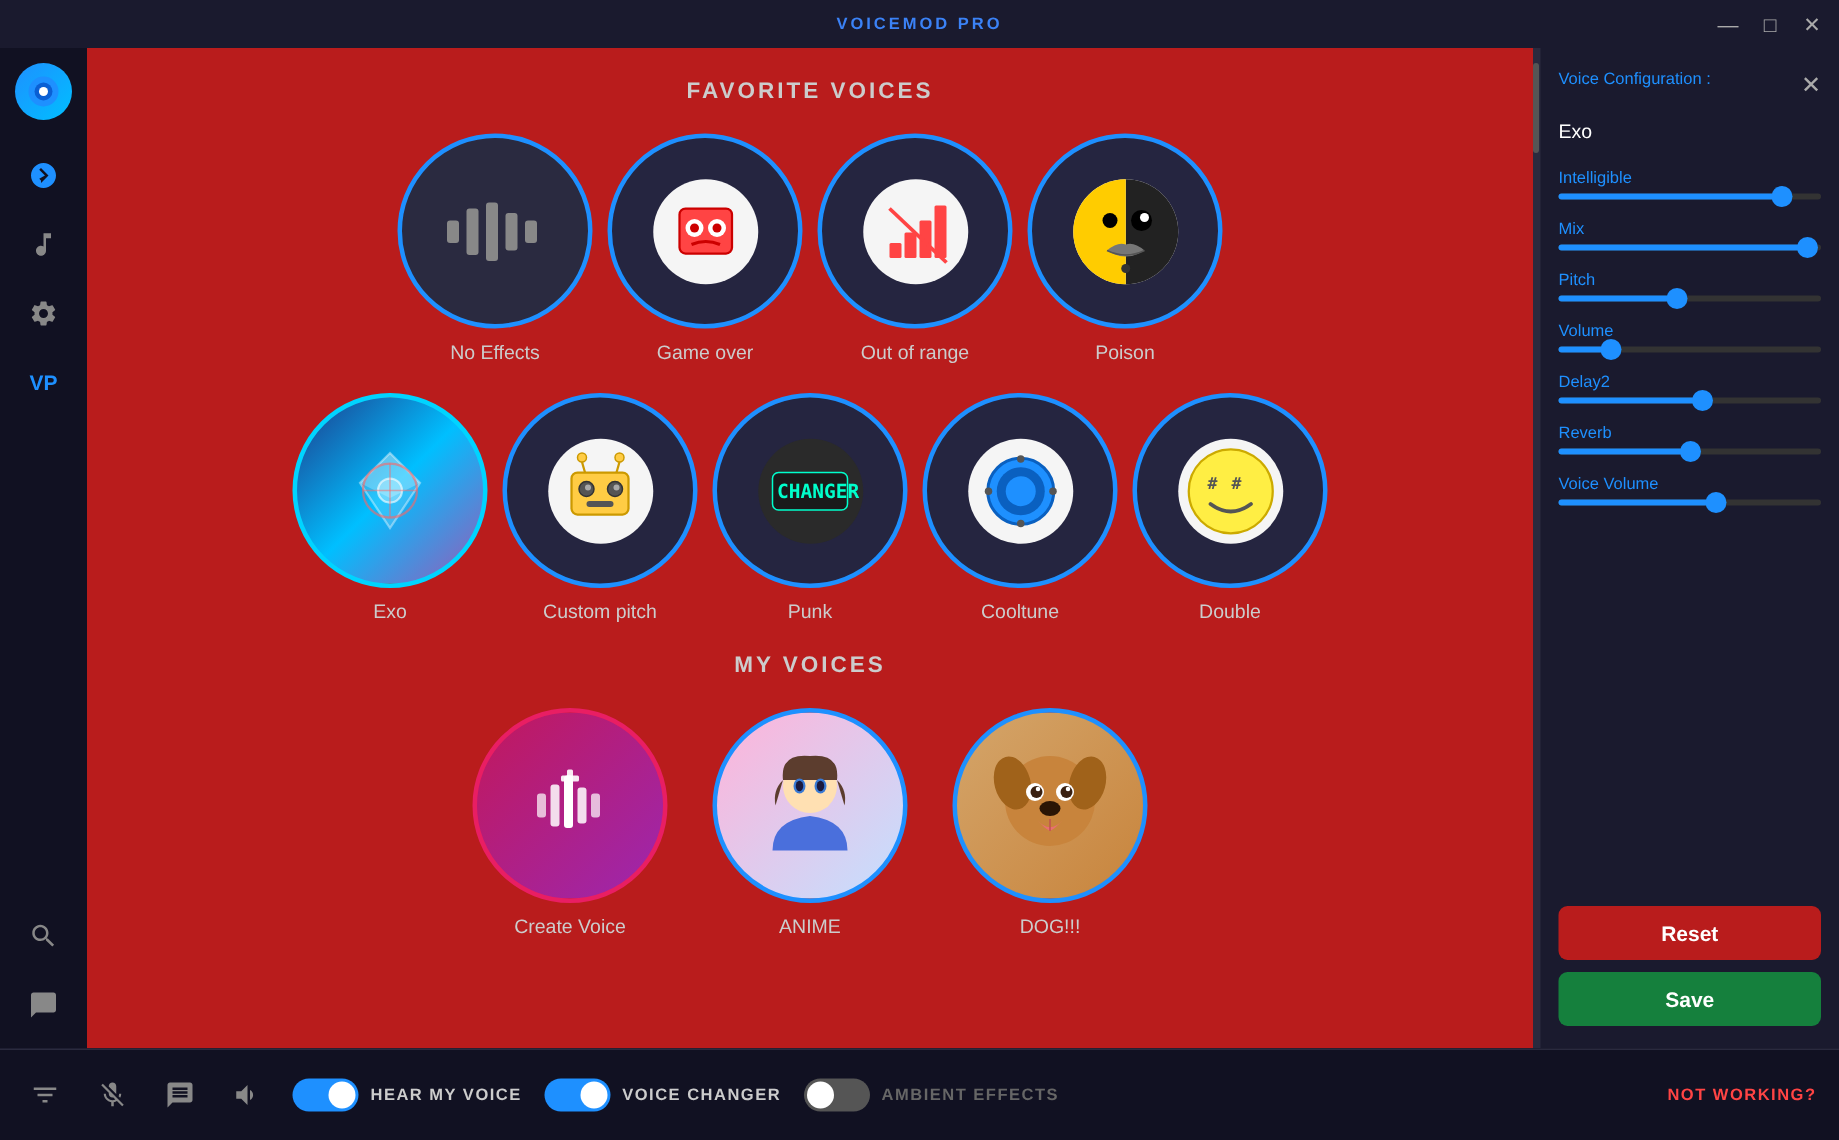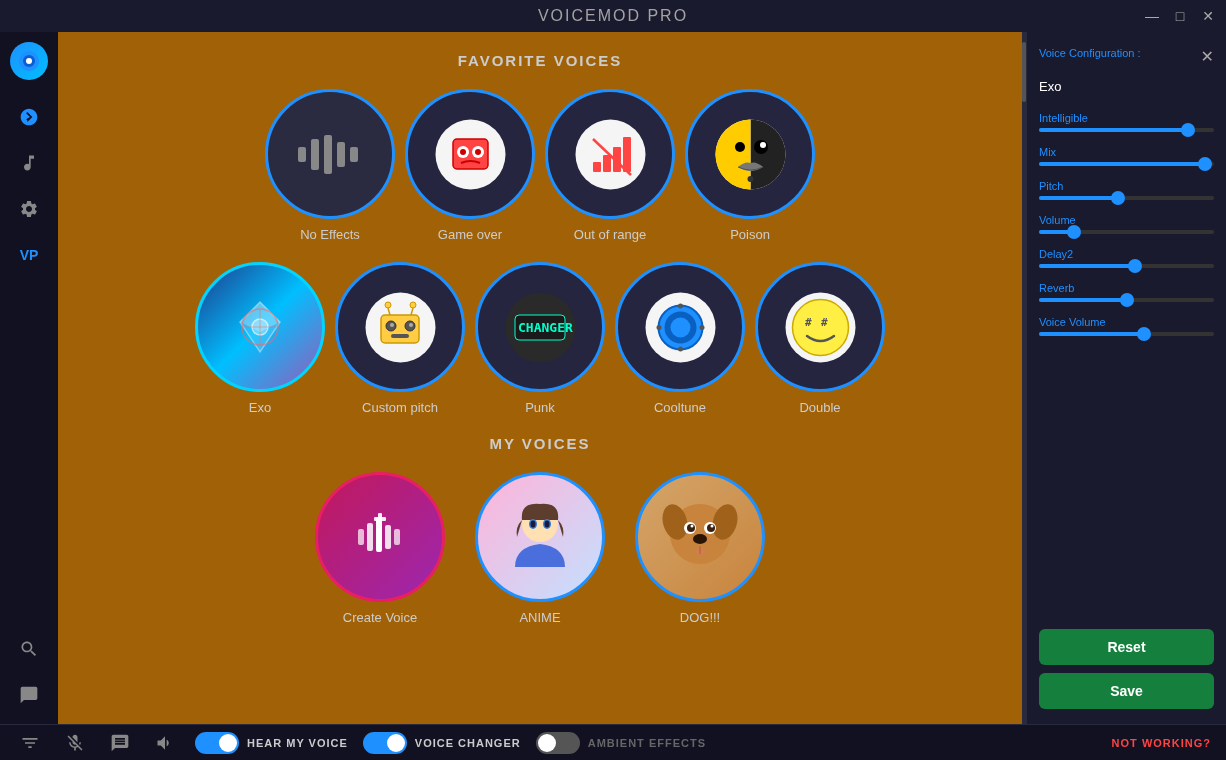--- a/index.html
+++ b/index.html
@@ -18,23 +18,23 @@
     .titlebar {
       background: #1a1a2e;
       height: 32px;
       display: flex;
       align-items: center;
       justify-content: center;
       position: relative;
       flex-shrink: 0;
     }
     .titlebar-title {
-      color: #a3a3a3;
-      font-size: 16px;
-      font-weight: normal;
+      color: #3b82f6;
+      font-size: 11px;
+      font-weight: bold;
       letter-spacing: 2px;
     }
     .titlebar-controls {
       position: absolute;
       right: 8px;
       display: flex;
       gap: 8px;
     }
     .titlebar-btn {
       color: #aaa;
@@ -89,21 +89,21 @@
     }
     .sidebar-item.active { color: #1e90ff; }
     .sidebar-search {
       margin-top: auto;
       margin-bottom: 0;
     }
 
     
     .content-area {
       flex: 1;
-      background: #a16207;
+      background: #b91c1c;
       overflow-y: auto;
       padding: 20px 30px;
     }
     .content-area::-webkit-scrollbar { width: 6px; }
     .content-area::-webkit-scrollbar-track { background: #1a1a2e; }
     .content-area::-webkit-scrollbar-thumb { background: #444; border-radius: 3px; }
 
     .section-title {
       text-align: center;
       font-size: 15px;
@@ -264,26 +264,26 @@
     }
     .panel-btn {
       width: 100%;
       padding: 10px;
       border: none;
       border-radius: 6px;
       font-size: 14px;
       font-weight: bold;
       cursor: pointer;
     }
-    .panel-btn.reset { background: #15803d; color: #fff; }
+    .panel-btn.reset { background: #b91c1c; color: #fff; }
     .panel-btn.save { background: #15803d; color: #fff; }
 
     
     .bottombar {
-      height: 36px;
+      height: 61px;
       background: #111122;
       display: flex;
       align-items: center;
       padding: 0 15px;
       gap: 15px;
       flex-shrink: 0;
       border-top: 1px solid #2a2a3e;
     }
     .bottom-icon {
       color: #888;

